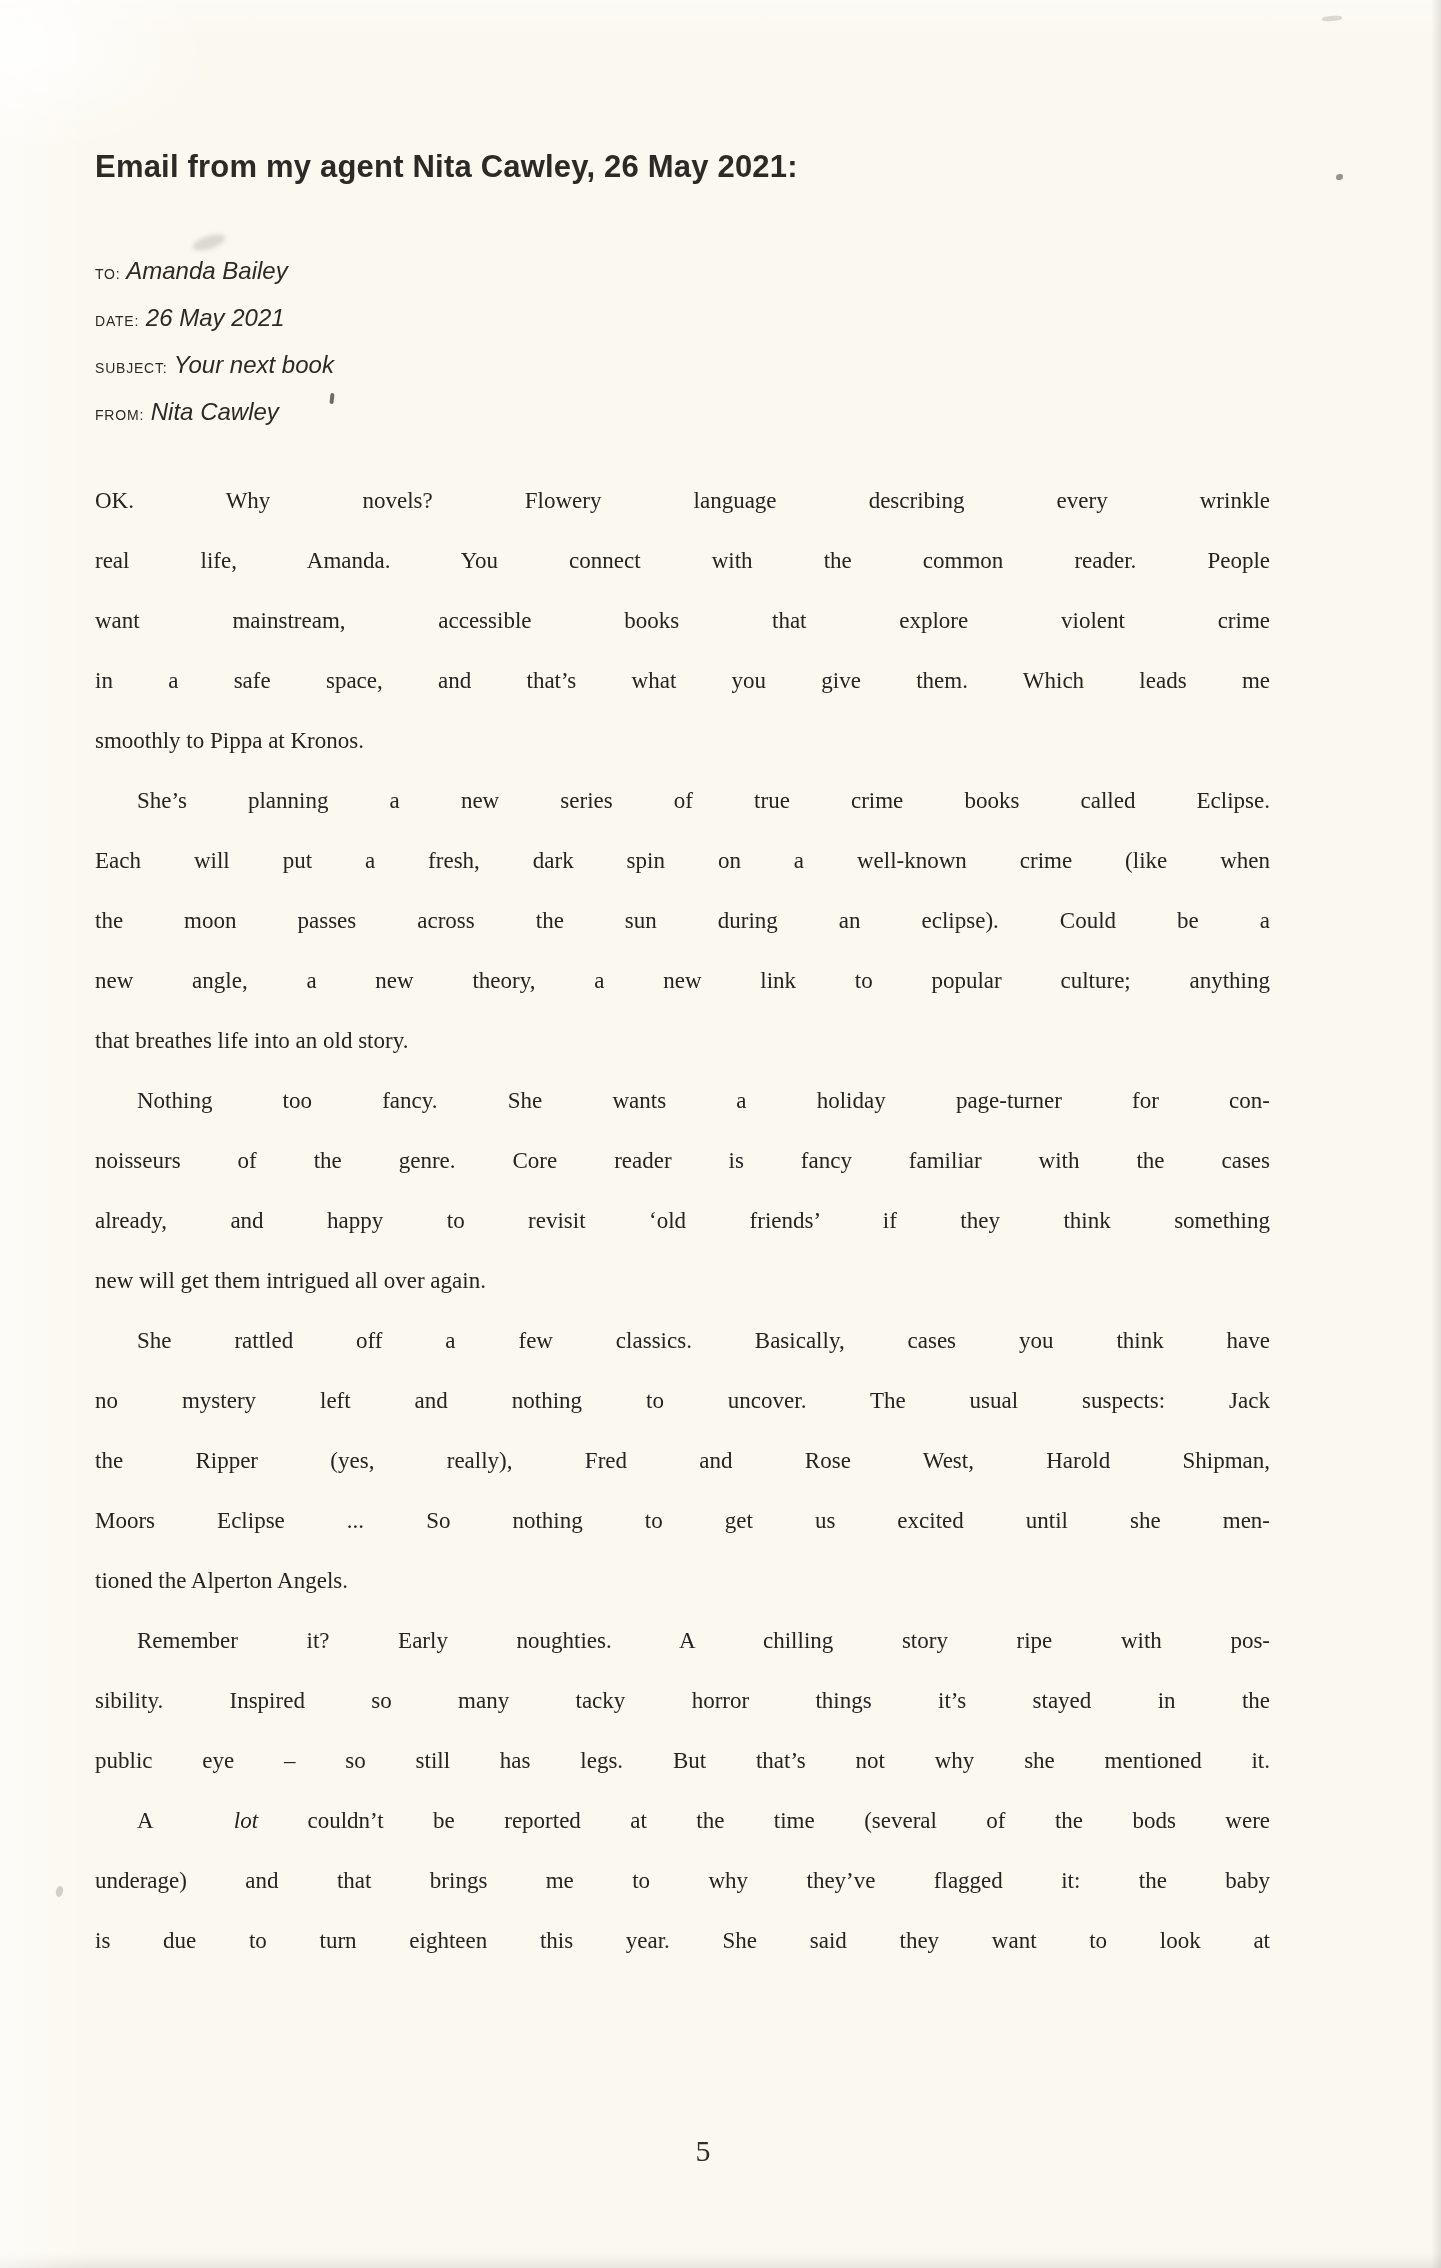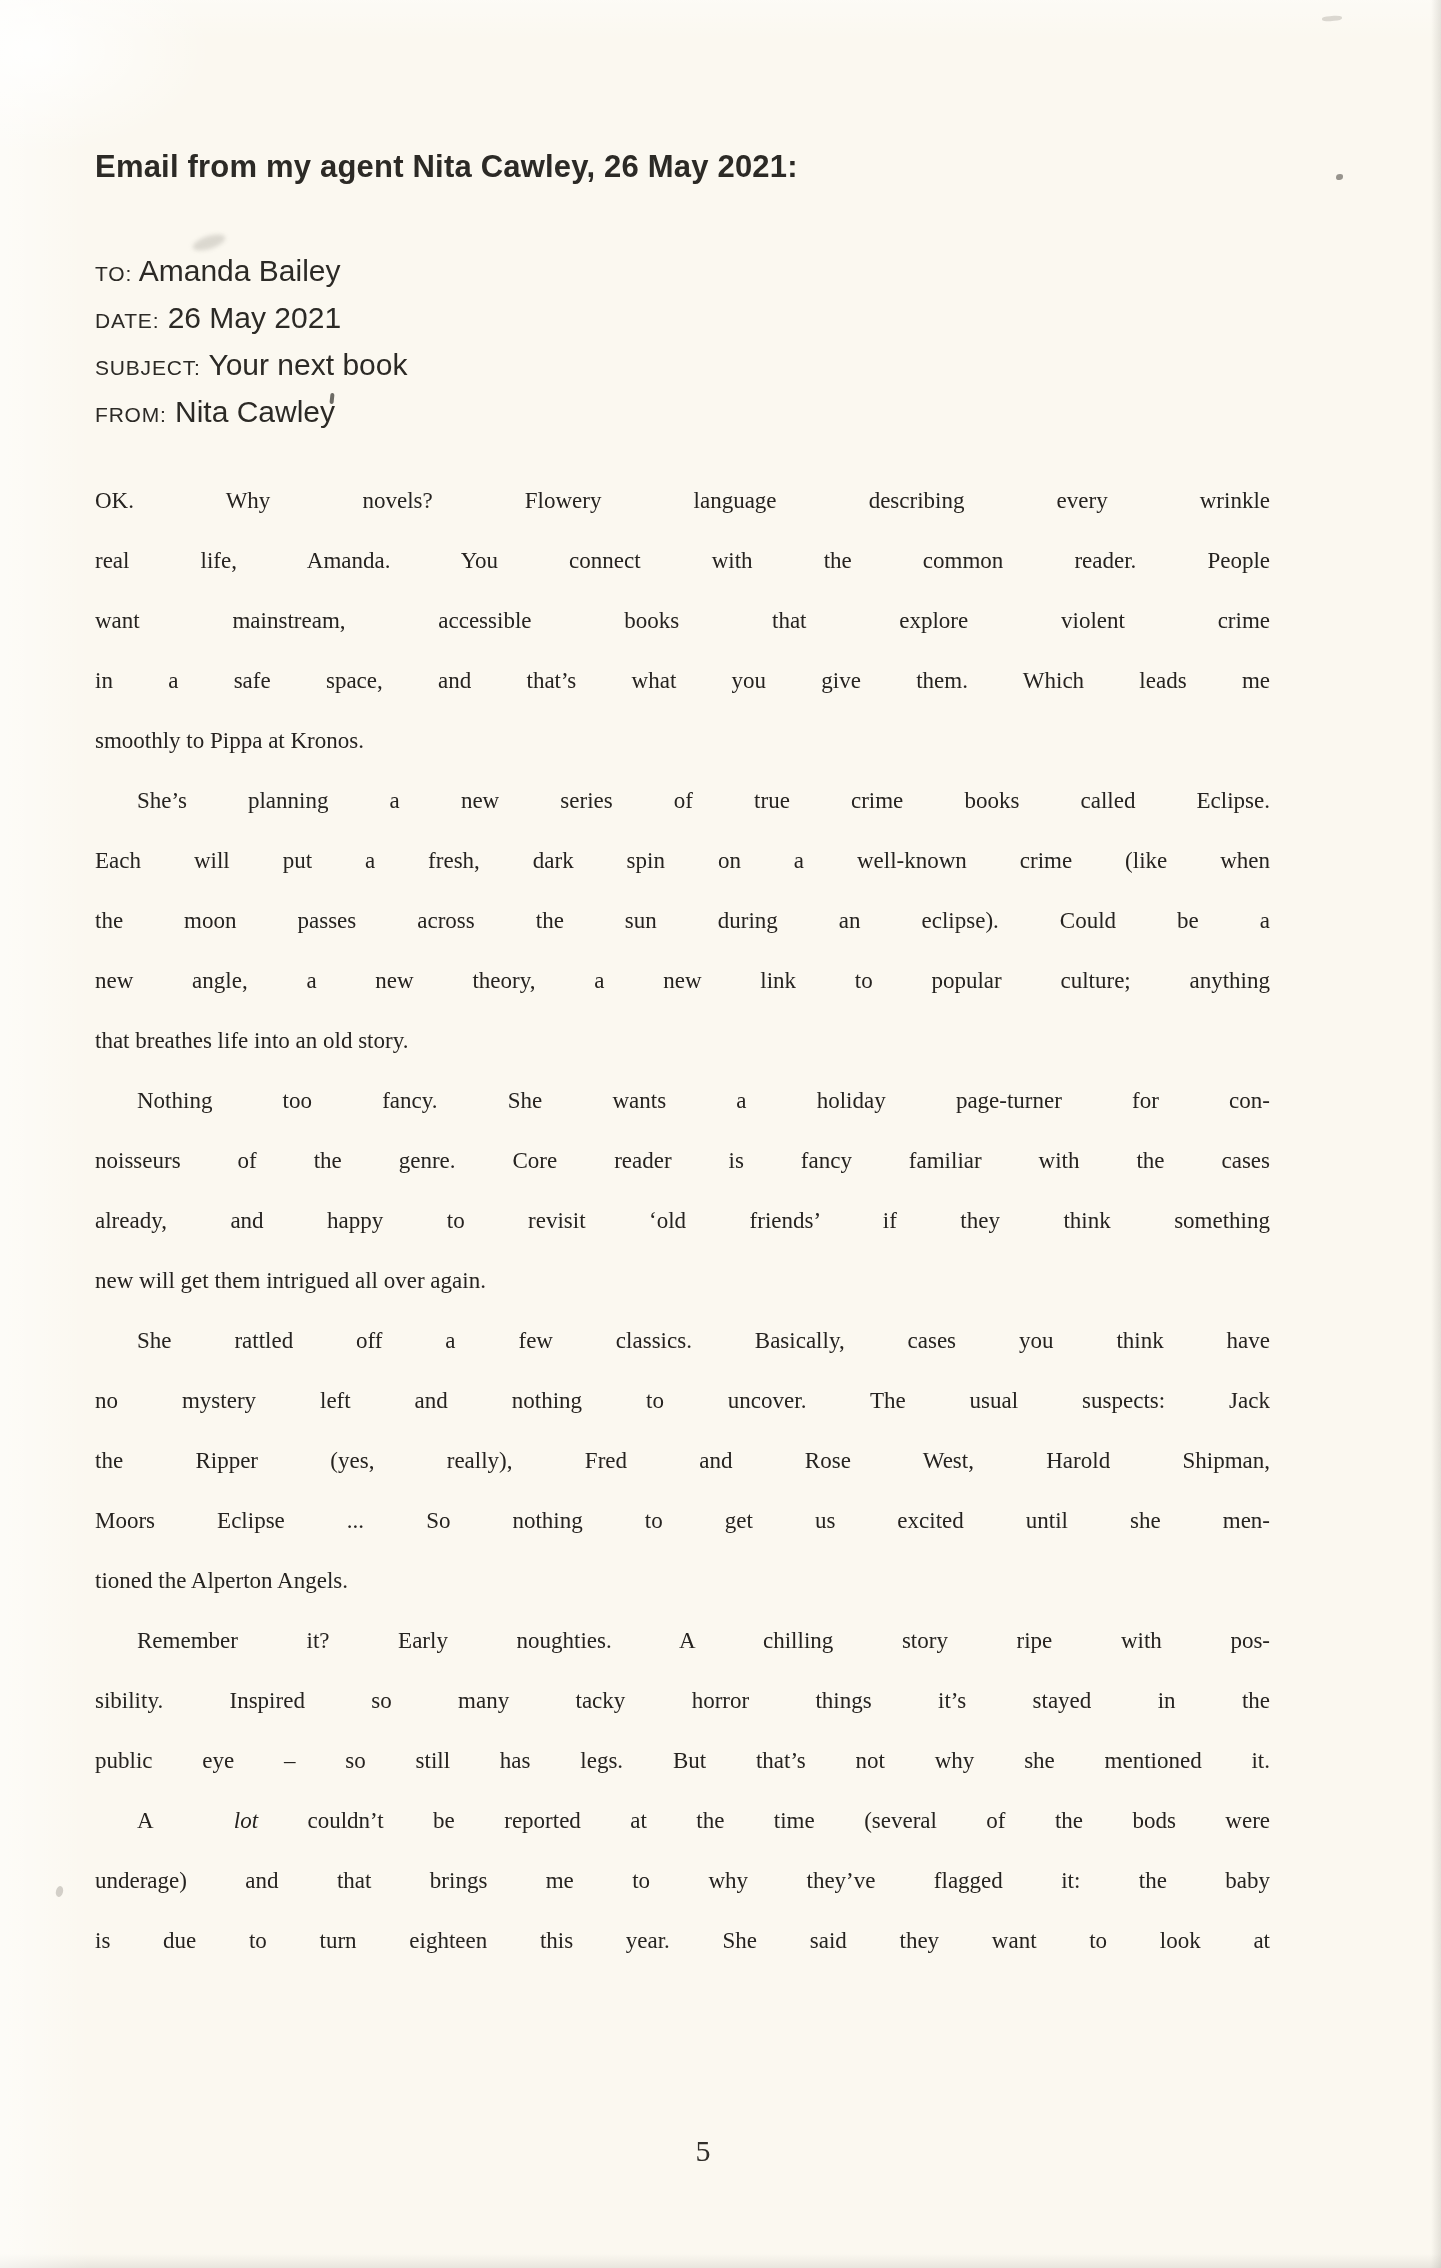--- a/index.html
+++ b/index.html
@@ -17,22 +17,22 @@
   .header{
     position:absolute;left:95px;top:149px;
     font-family:"Liberation Sans",sans-serif;font-weight:700;font-size:31px;
     color:#2c2a26;letter-spacing:0.2px;text-align:right;
   }
   .meta{
     position:absolute;left:95px;top:247px;
     font-family:"Liberation Sans",sans-serif;color:#2c2a26;
   }
   .mline{height:47px;line-height:47px;white-space:nowrap;}
-  .mlabel{font-size:21px;letter-spacing:0.8px;}
-  .mvalue{font-size:30px;}
+  .mlabel{font-size:14px;letter-spacing:0.8px;}
+  .mvalue{font-size:24px;font-style:italic;}
   .body{
     position:absolute;left:95px;top:471px;width:1175px;
     font-family:"Liberation Serif",serif;font-size:23px;color:#262320;
   }
   .bline{
     height:60px;line-height:60px;
     text-align:justify;text-align-last:justify;
     hyphens:none;
   }
   .bline.end{text-align-last:left;}

